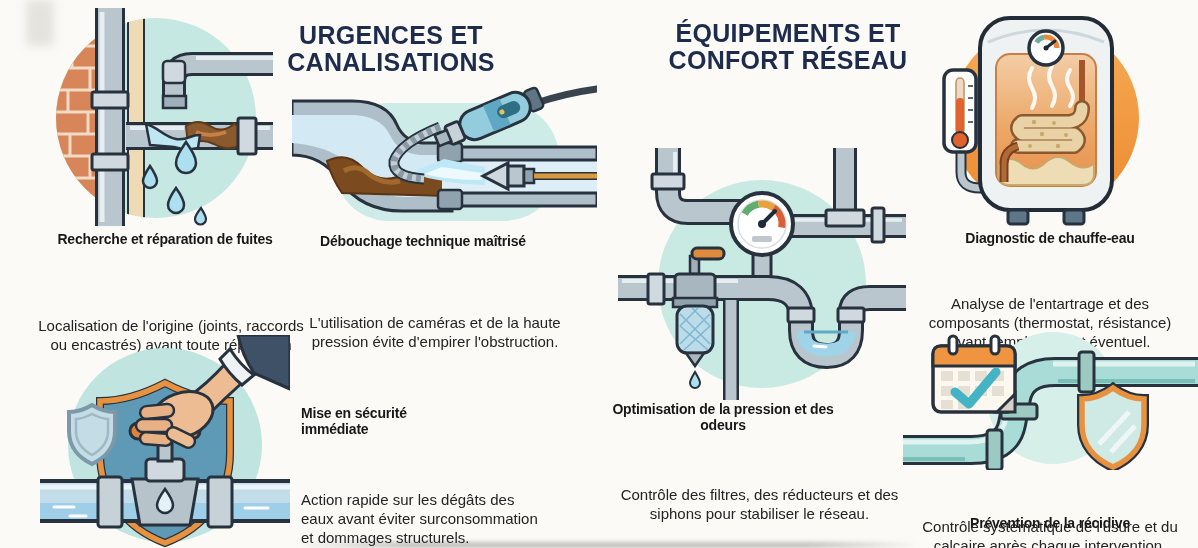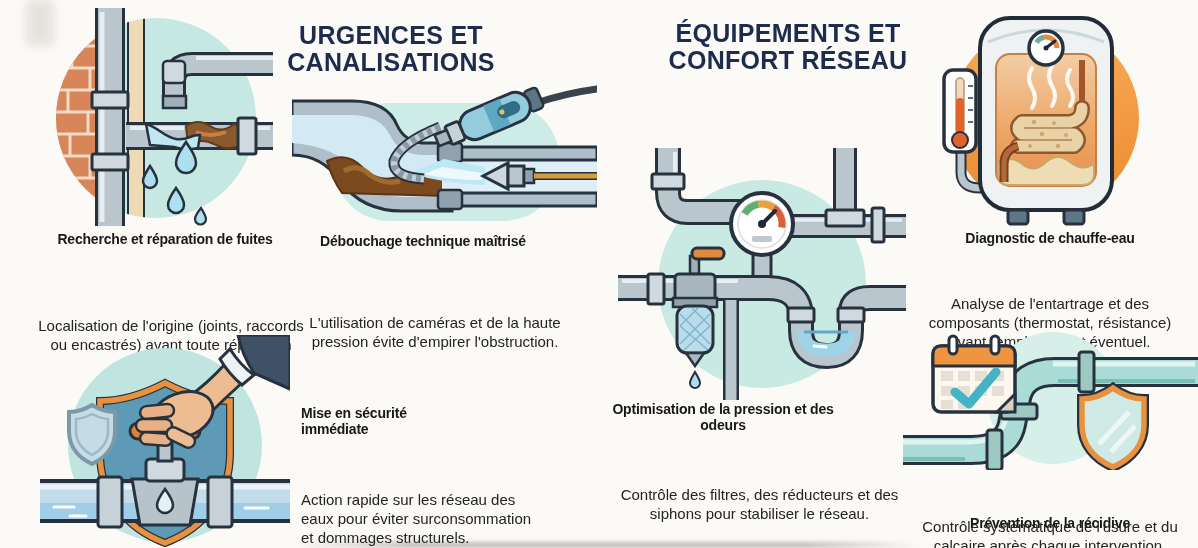--- a/index.html
+++ b/index.html
@@ -186,21 +186,21 @@
           <rect x="140" y="25" width="13" height="12" fill="#aab8c0" stroke="#27323e" stroke-width="2.5"></rect>
         </g>
       </g>
     </svg>
   </div>
 
   <div class="abs ttl" style="left:308px;top:234px;width:230px;">Débouchage technique maîtrisé</div>
   <div class="abs bdy" style="left:295px;top:277px;width:280px;">L'utilisation de caméras et de la haute pression évite d'empirer l'obstruction.</div>
 
   <div class="abs ttl left" style="left:301px;top:406px;width:175px;">Mise en sécurité immédiate</div>
-  <div class="abs bdy left" style="left:301px;top:454px;width:240px;">Action rapide sur les réseau des eaux pour éviter surconsommation et dommages structurels.</div>
+  <div class="abs bdy left" style="left:301px;top:454px;width:240px;">Action rapide sur les dégâts des eaux avant éviter surconsommation et dommages structurels.</div>
 
   <div class="abs hdr" style="left:668px;top:20px;width:240px;">ÉQUIPEMENTS ET CONFORT RÉSEAU</div>
 
   <div class="abs" style="left:618px;top:148px;">
     <svg width="288" height="252" viewBox="0 0 288 252">
       <circle cx="144" cy="136" r="104" fill="#c9e9e3"></circle>
 
       <g>
         <path d="M50,0 L50,44 Q50,64 70,64 L126,64" fill="none" stroke="#27323e" stroke-width="26"></path>
         <path d="M50,0 L50,44 Q50,64 70,64 L126,64" fill="none" stroke="#b9c6ce" stroke-width="20"></path>

